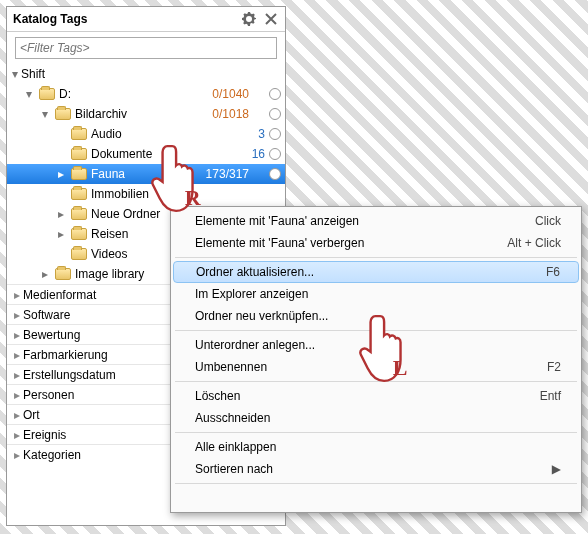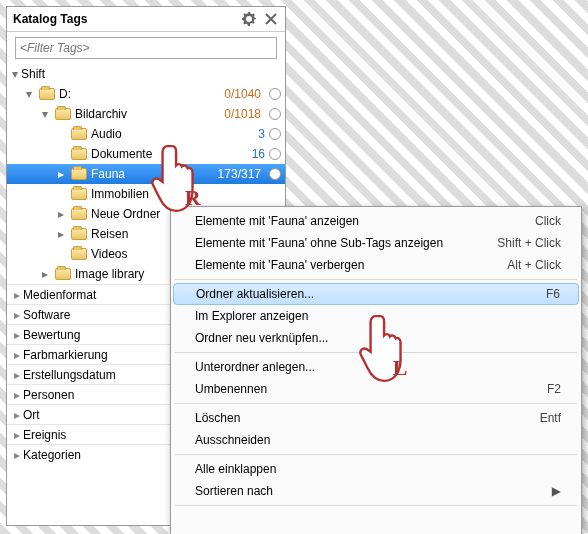--- a/index.html
+++ b/index.html
@@ -12,21 +12,21 @@
   .filter-wrap{padding:5px 8px;}
   .filter-input{width:100%; height:22px; border:1px solid #aaa; padding:8px 4px; color:#888; font-style:italic;}
   .tree{flex:1; overflow:hidden;}
   .tree-row{display:flex;align-items:center;height:20px; padding-right:4px; white-space:nowrap;}
   .tree-row .spacer{display:inline-block;}
   .disclose{width:12px;display:inline-flex;justify-content:center;color:#777;}
   .folder-icon{width:16px;height:12px;background:linear-gradient(#ffe9a8,#e9c66a);border:1px solid #c9a23f;border-radius:2px;margin:0 4px;position:relative;}
   .folder-icon::before{content:"";position:absolute;left:1px;top:-3px;width:7px;height:3px;background:#e9c66a;border:1px solid #c9a23f;border-bottom:none;border-radius:2px 2px 0 0;}
   .lbl{flex:0 0 auto;}
   .filler{flex:1;}
-  .count{color:#cc6a1f; margin-right:8px;}
+  .count{color:#cc6a1f; margin-right:20px;}
   .count-blue{color:#2a6fbf;margin-right:4px;}
   .radiodot{width:12px;height:12px;border:1px solid #999;border-radius:50%;}
   .row-selected{background:linear-gradient(#4aa3ff,#1e7be0);color:#fff;}
   .row-selected .count,.row-selected .count-blue{color:#fff;}
   .row-selected .disclose{color:#fff;}
   .cat-row{display:flex;align-items:center;height:20px;padding-left:4px;border-top:1px solid #e6e6e6;}
   .cat-row .disclose{color:#888;}
   .ctx{position:absolute; left:170px; top:206px; width:412px; background:#fafafa; border:1px solid #9a9a9a; box-shadow:2px 3px 8px rgba(0,0,0,.35); padding:3px 2px;}
   .mi{display:flex;align-items:center;height:22px;padding:0 18px 0 22px;cursor:default;}
   .mi .mlabel{flex:1;}
@@ -189,24 +189,20 @@
       </div>
   </div>
 </div>
 
 <div class="ctx">
   <div class="mi">
       <span class="mlabel">Elemente mit 'Fauna' anzeigen</span>
       <span class="mshort">Click</span>
     </div>
   <div class="mi">
-      <span class="mlabel">Elemente mit 'Fauna' ohne Sub-Tags anzeigen</span>
-      <span class="mshort">Shift + Click</span>
-    </div>
-  <div class="mi">
       <span class="mlabel">Elemente mit 'Fauna' verbergen</span>
       <span class="mshort">Alt + Click</span>
     </div>
   <div class="sep"></div>
   <div class="mi highlight">
       <span class="mlabel">Ordner aktualisieren...</span>
       <span class="mshort">F6</span>
     </div>
   <div class="mi">
       <span class="mlabel">Im Explorer anzeigen</span>

